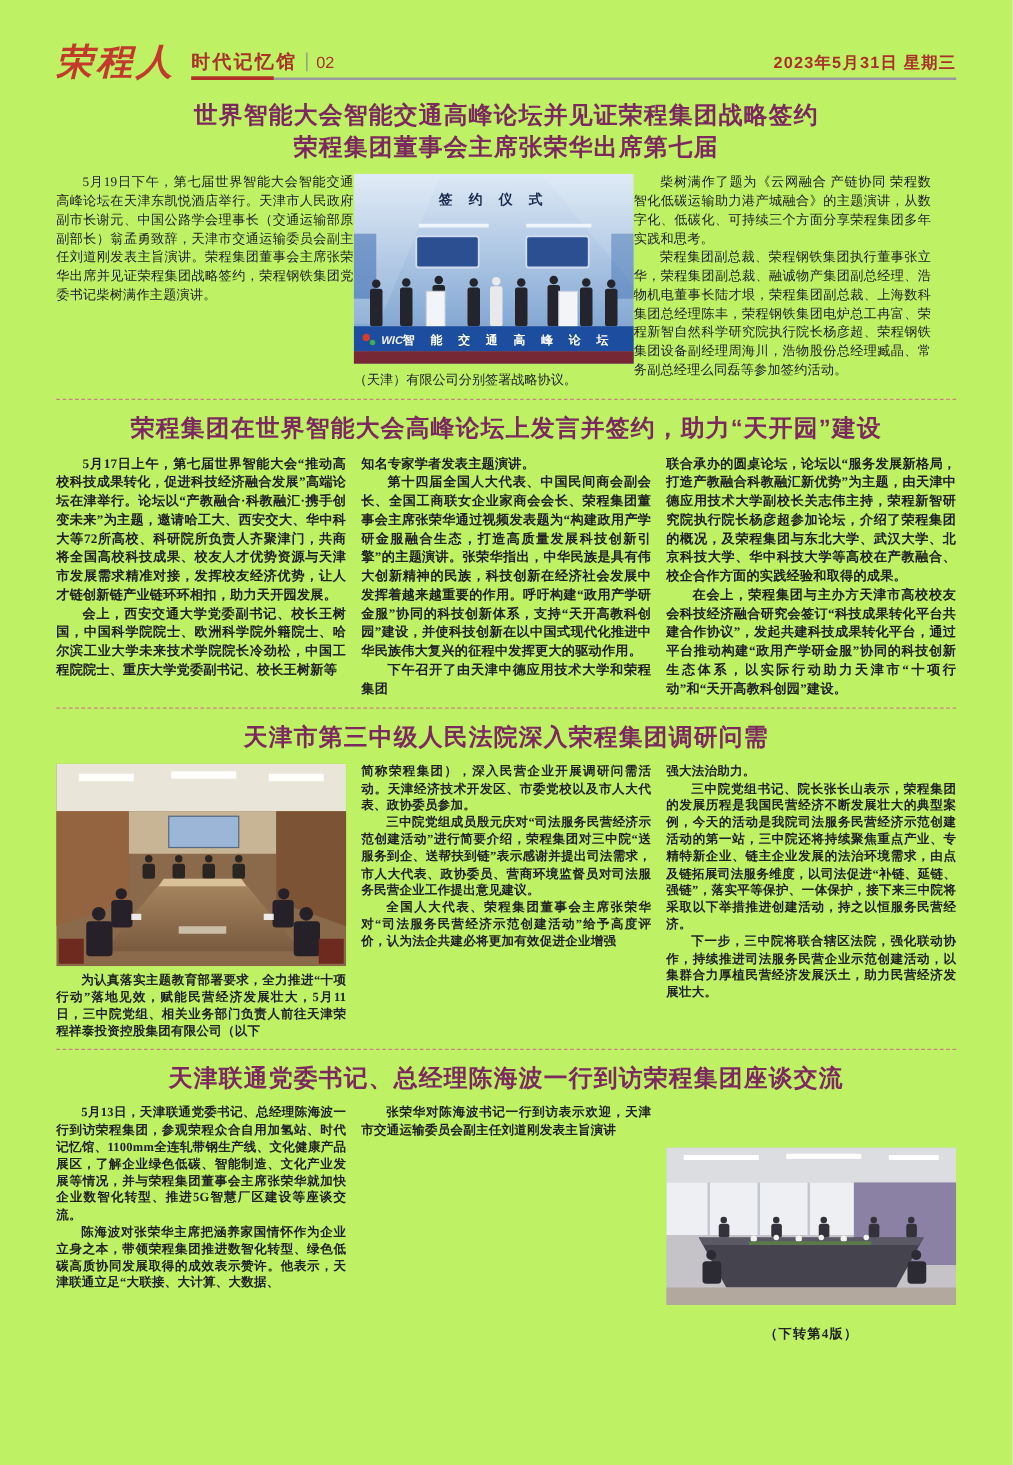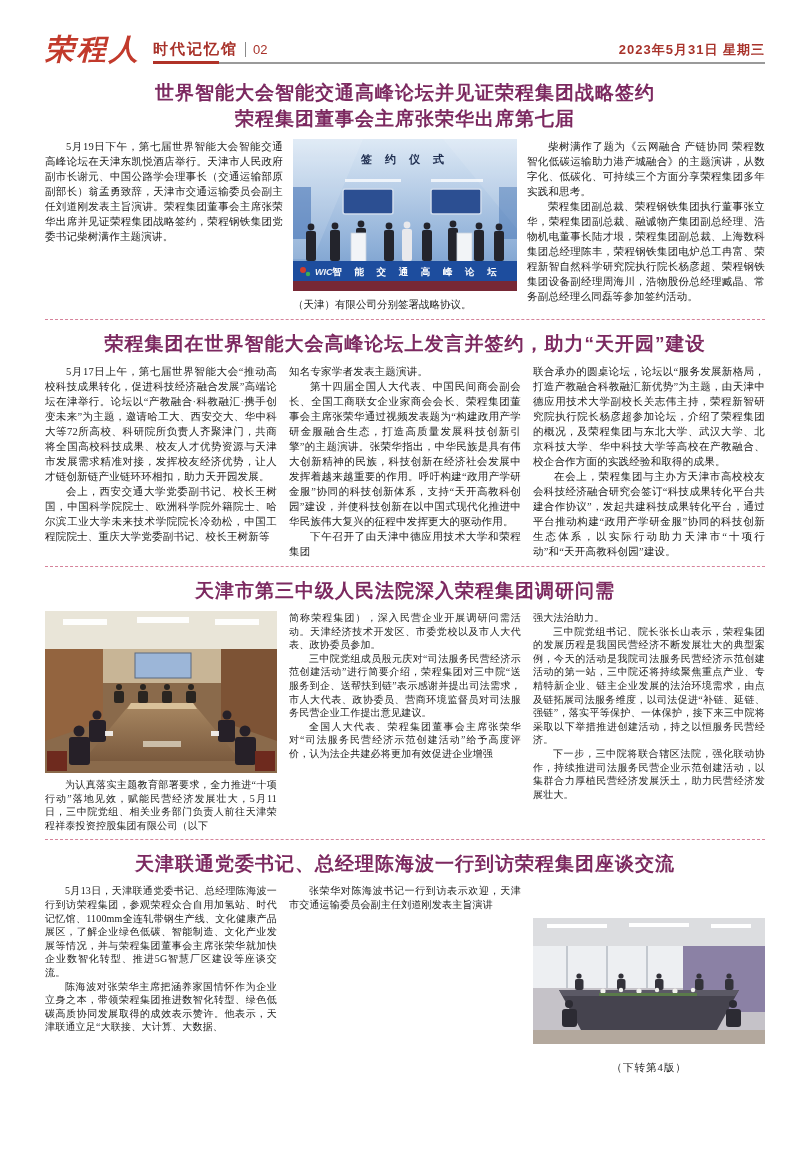--- a/index.html
+++ b/index.html
@@ -1,19 +1,19 @@
 <!DOCTYPE html>
 <html><head>
 <meta charset="utf-8">
 <style>
   * { margin:0; padding:0; box-sizing:border-box; }
   html,body { background:#e8e8e6; }
   .page {
     position:relative; width:810px; height:1172px; margin:0 auto;
-    background:#ffffff; padding:34px 45px 0 45px; overflow:hidden;
+    background:#bef264; padding:34px 45px 0 45px; overflow:hidden;
     font-family:"Liberation Serif", serif; color:#222;
   }
   
   .header { display:flex; align-items:flex-end; gap:12px; }
   .masthead {
     color:#c23a2c; font-family:"DejaVu Serif", serif; font-weight:bold;
     font-style:italic; font-size:29px; line-height:30px; letter-spacing:3px; white-space:nowrap;
   }
   .header-right { flex:1; }
   .header-top { display:flex; align-items:center; padding-bottom:3px; }
@@ -25,26 +25,26 @@
   .header-rule .rule-red { position:absolute; left:0; top:-1px; width:66px; height:3px; background:#b03228; }
   
   .article-title {
     text-align:center; color:#7c2960; font-family:"Liberation Sans", sans-serif;
     font-weight:bold; font-size:19px; line-height:26px; letter-spacing:1px;
   }
   .article-title span { display:block; }
   .a1-title { margin-top:16px; }
   .a-title { margin-top:11px; }
   .cols { display:flex; margin-top:7px; }
-  .cols-a1 { gap:10px; }
+  .cols-a1 { }
   .cols-eq { gap:12px; }
   .col { text-align:justify; }
   .w238 { flex:0 0 238px; width:238px; }
   .w224 { flex:0 0 224px; width:224px; }
-  .w232 { flex:0 0 232px; width:232px; }
+  .w232 { flex:0 0 232px; width:232px;font-weight:bold; }
   .para { font-size:10.5px; line-height:15px; text-indent:2em; letter-spacing:0.2px; }
   .para.cont { text-indent:0; }
   .dense .para { font-size:10px; line-height:13.6px; }
   .caption { font-size:10.5px; line-height:15px; margin-top:6px; text-align:justify; }
   .divider { border:none; border-top:1.5px dashed #cf6e8a; margin-top:7px; opacity:.85; }
   .photo-frame { display:block; }
   .photo-below-gap { margin-top:5px; }
   .a4-photo-wrap { margin-top:34px; }
   .cont-note { font-size:10.5px; line-height:15px; text-align:center; margin-top:16px; letter-spacing:1px; }
   svg { display:block; }

